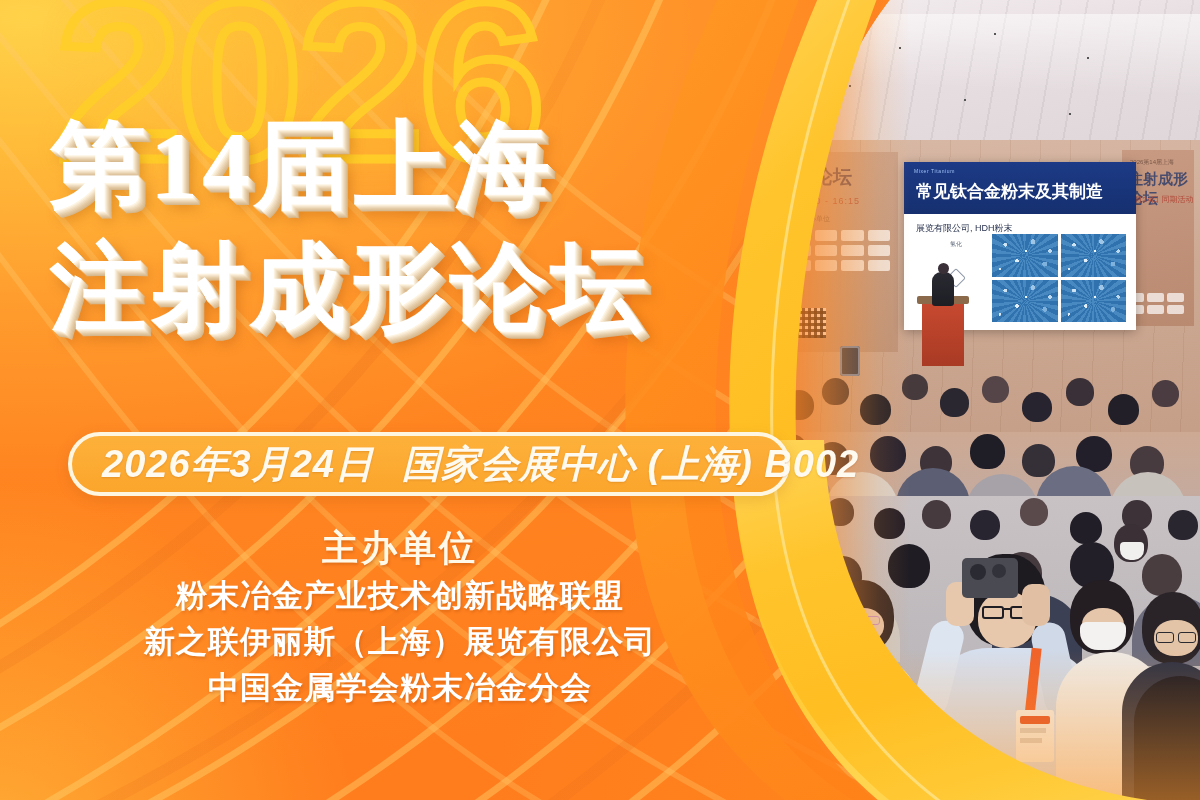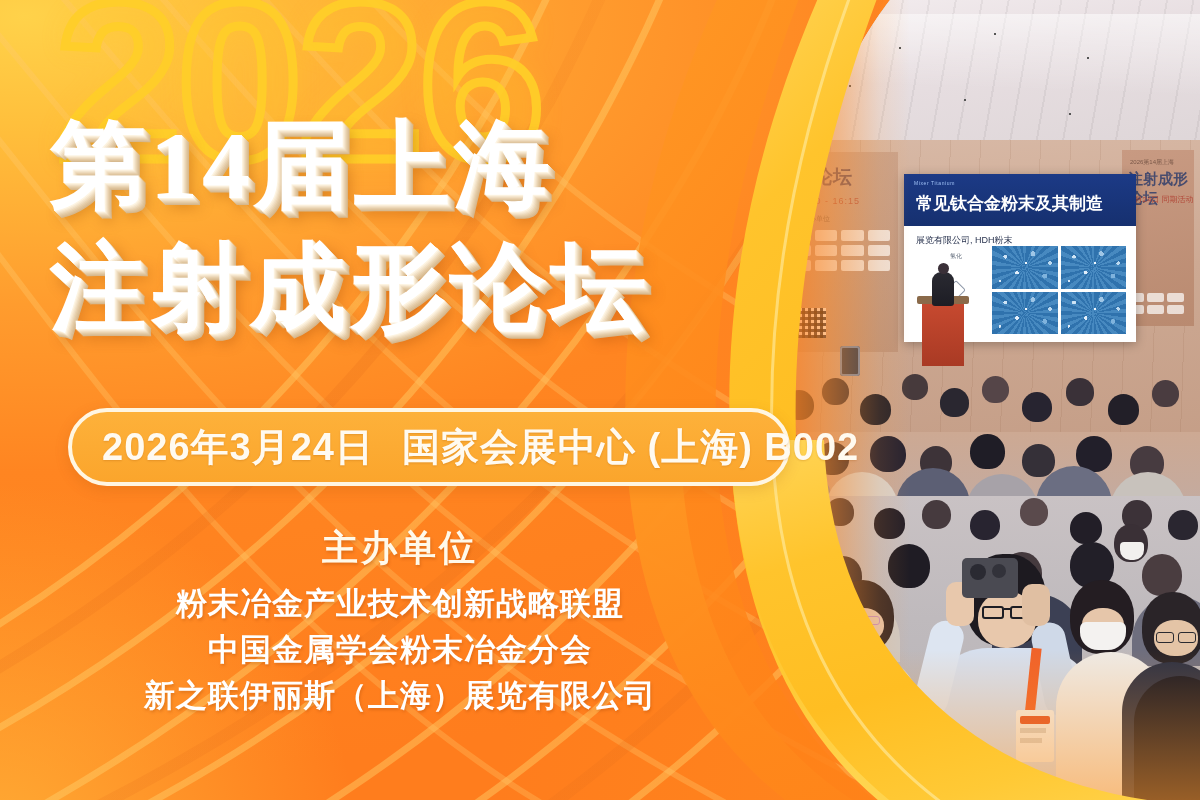--- a/index.html
+++ b/index.html
@@ -103,21 +103,21 @@
   }
   .ph-banner2 .b2t{ position:absolute; left:8px; top:8px; font-size:6px; color:#7a5848;}
   .ph-banner2 .b2m{ position:absolute; left:6px; top:20px; font-size:15px; color:#2a3a6a; font-weight:700;
     font-family:"Liberation Serif", serif; opacity:.8;}
   .ph-banner2 .b2r{ position:absolute; left:8px; top:44px; font-size:8px; color:#b24a3a;}
   .ph-banner2 .b2grid{ position:absolute; left:5px; bottom:12px; width:62px; display:flex; flex-wrap:wrap; gap:3px;}
   .ph-banner2 .b2c{ width:17px; height:9px; background:rgba(255,255,255,.7); border-radius:2px;}
 
   
   .ph-screen{
-    position:absolute; left:134px; top:174px; width:232px; height:168px;
+    position:absolute; left:134px; top:162px; width:232px; height:168px;
     background:#fff; box-shadow:0 2px 10px rgba(0,0,0,.28);
   }
   .ph-screen .sc-head{
     position:absolute; left:0; top:0; width:100%; height:52px;
     background:linear-gradient(180deg,#1c3a86,#16306f);
   }
   .ph-screen .sc-brand{
     position:absolute; left:10px; top:6px; font-size:5px; color:#9fc0f5; letter-spacing:.6px;
   }
   .ph-screen .sc-title{
@@ -200,41 +200,41 @@
     color:#ffffff; white-space:nowrap;
     text-shadow:
        1px 1px 0 #fdf4e2, 2px 2px 0 #f7e9d2, 3px 3px 0 #f0dec2,
        4px 4px 0 #e9d3b2, 5px 5px 0 #e2c9a4, 6px 6px 0 #dcc098,
        7px 7px 0 #d6b88e, 8px 9px 14px rgba(150,60,0,.38);
   }
   .hl-line.l2{ margin-top:26px; }
 
   
   .pill{
-    position:absolute; left:68px; top:408px; width:722px; height:78px;
+    position:absolute; left:68px; top:432px; width:722px; height:64px;
     border:4px solid #fff6e2; border-radius:40px;
     background:linear-gradient(180deg,#fdb13a,#fba52c);
     box-shadow:0 4px 14px rgba(160,70,0,.18);
-    display:flex; align-items:center;
+    display:flex; align-items:center;font-style:italic;
   }
   .pill-text{
     margin-left:30px; color:#fffaf0; font-weight:700; font-size:38px;
     letter-spacing:1px; white-space:nowrap;
     text-shadow:0 1px 2px rgba(150,70,0,.22);
     display:flex; gap:28px; align-items:baseline;
   }
 
   
   .org{ position:absolute; left:0; top:524px; width:800px; text-align:center; }
   .org-title{
     font-family:"Liberation Serif", serif; font-weight:700; font-size:36px;
     color:#fff9ea; letter-spacing:3px;
     text-shadow:1px 2px 3px rgba(150,60,0,.30);
   }
-  .org-list{ margin-top:8px; }
+  .org-list{ }
   .org-item{
     font-family:"Liberation Serif", serif; font-weight:700; font-size:31px;
     color:#ffffff; letter-spacing:1px; line-height:1.48;
     text-shadow:1px 2px 3px rgba(150,60,0,.28);
     white-space:nowrap;
   }
 </style>
 </head>
 <body>
 
@@ -514,18 +514,18 @@
     <div class="pill-text">
       <span>2026年3月24日</span>
       <span>国家会展中心 (上海) B002</span>
     </div>
   </div>
 
   <div class="org">
     <div class="org-title">主办单位</div>
     <div class="org-list">
       <div class="org-item">粉末冶金产业技术创新战略联盟</div>
+      <div class="org-item">新之联伊丽斯（上海）展览有限公司</div>
       <div class="org-item">中国金属学会粉末冶金分会</div>
-      <div class="org-item">新之联伊丽斯（上海）展览有限公司</div>
     </div>
   </div>
 
 </div>
 
 </body></html>

